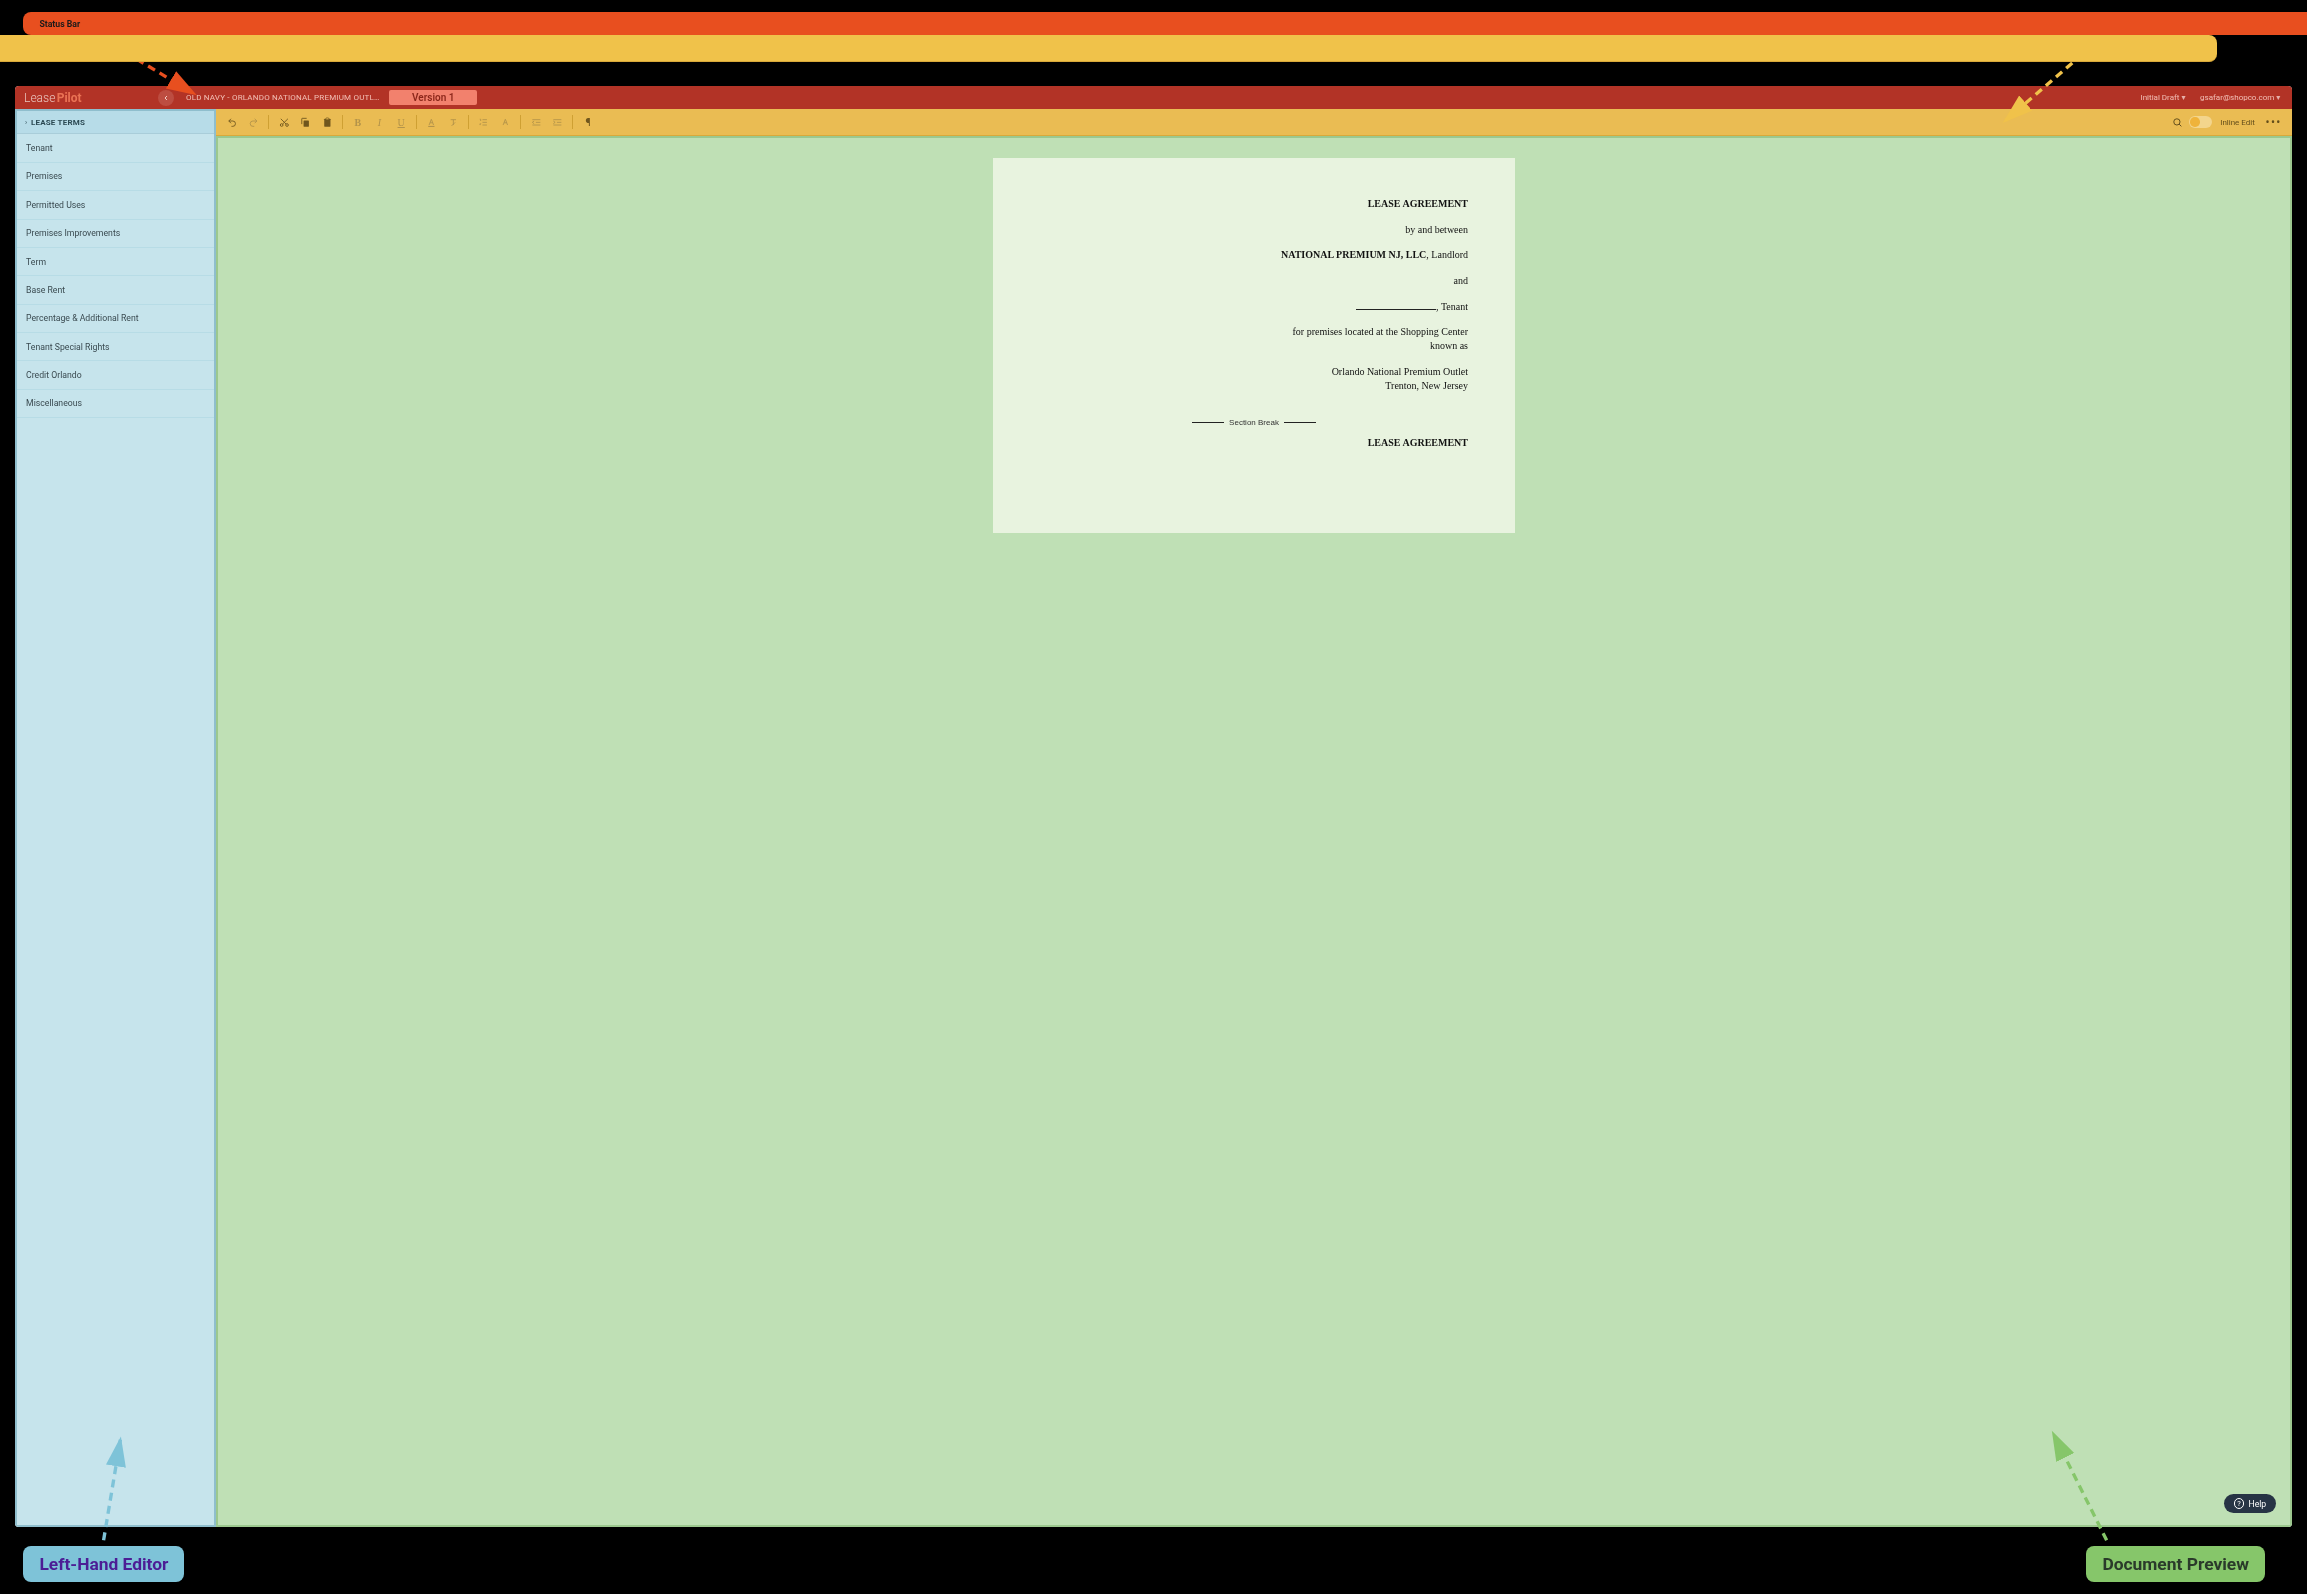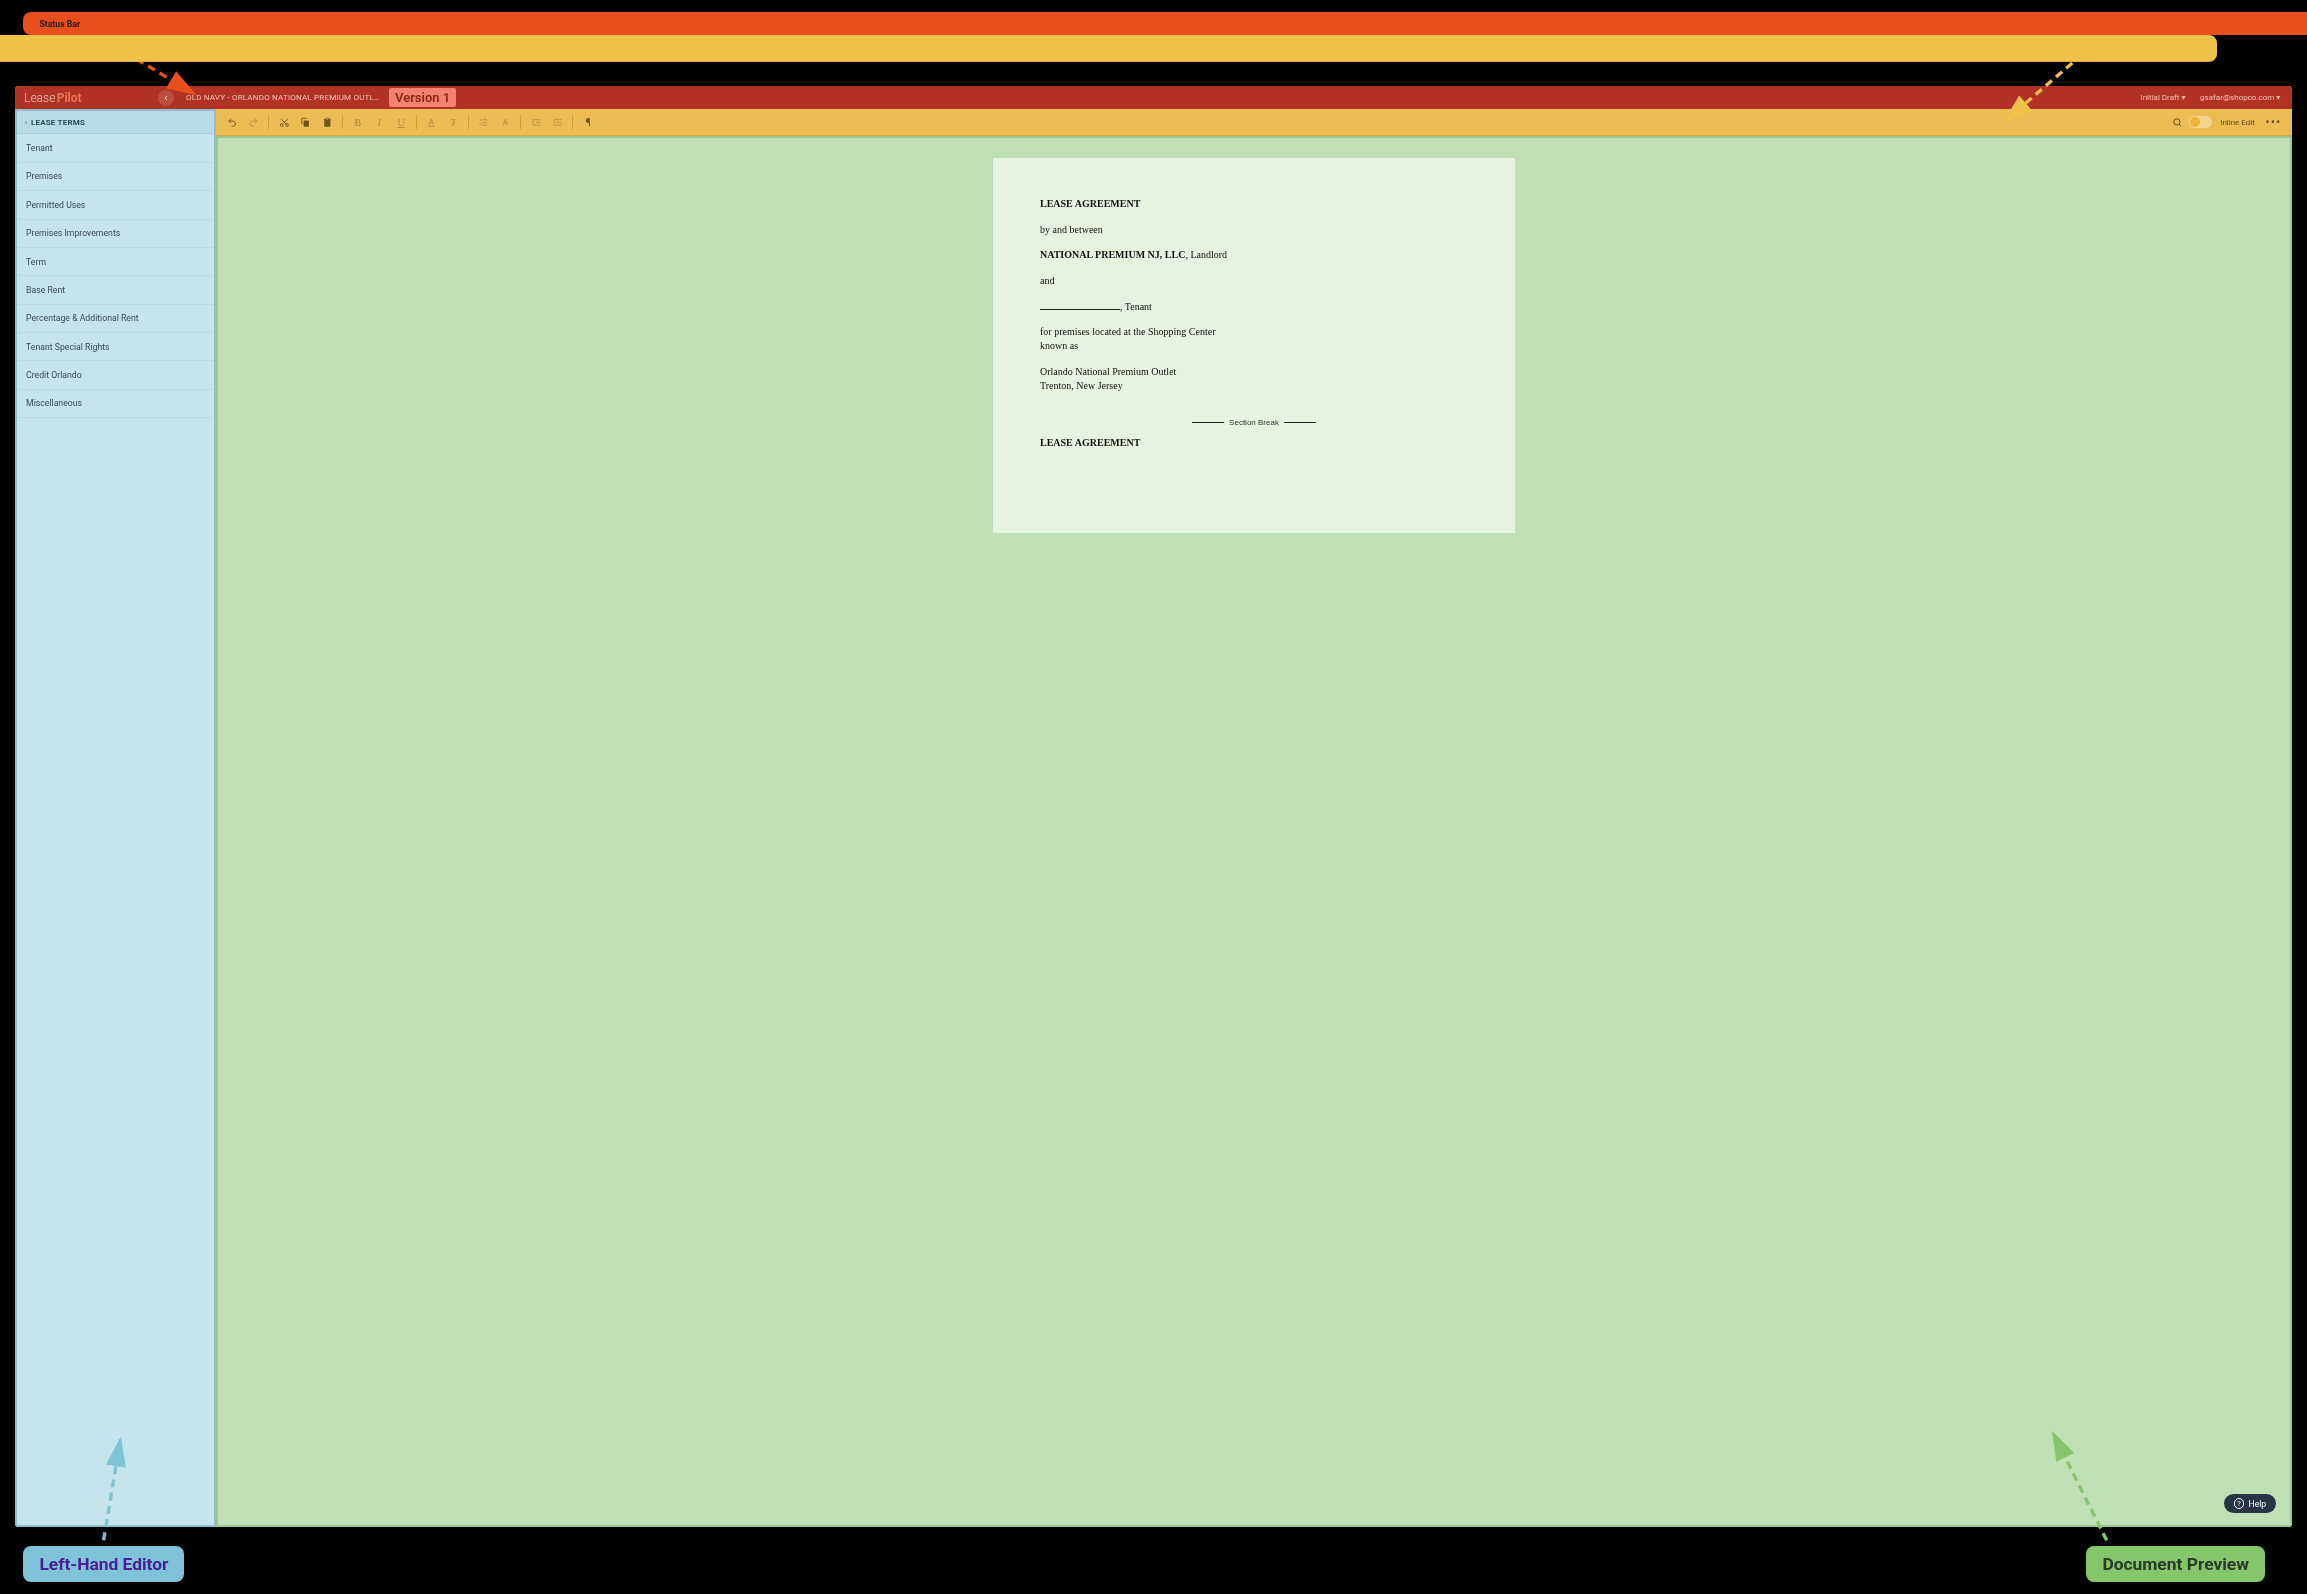--- a/index.html
+++ b/index.html
@@ -54,22 +54,22 @@
   .brand { display:flex; align-items:baseline; padding:0 9.4px; opacity:.9; font-size:12px; }
   .brand .lease { font-weight:300; color:#f0d6d0; }
   .brand .pilot { font-weight:700; color:#f17a5a; margin-left:1.3px; }
   .back-btn {
     width:16px; height:16px; border-radius:50%; background:rgba(255,255,255,0.15);
     display:flex; align-items:center; justify-content:center; margin:0 12px 0 67px;
     cursor:pointer;
   }
   .doc-title { color:#f3d0cc; letter-spacing:0.2px; font-size:8px; }
   .version-badge {
-    margin-left:9.4px; padding:2px 6px; border-radius:2px;
-    background:#f48a7b; color:#7a1f18; font-size:13px; font-weight:600;
+    margin-left:9.4px; padding:2px 23px; border-radius:2px;
+    background:#f48a7b; color:#7a1f18; font-size:10px; font-weight:600;
   }
   .status-spacer { flex:1; }
   .status-right { display:flex; align-items:center; gap:14.7px; padding-right:12px; color:#f3d0cc; font-size:8px; }
   .status-right .dd::after { content:" \25BE"; opacity:.8; }
 
   
   .body { flex:1; display:flex; min-height:0; }
 
   
   .left {
@@ -128,21 +128,21 @@
   .preview {
     flex:1; background:#bfe0b5; border:2.7px solid #9cc88e;
     padding:20px 20px 0; overflow:auto; position:relative;
   }
   .page {
     width: 522px; max-width:100%; margin:0 auto; background:#e8f3df;
     padding:40px 47px 20px; position:relative;
     font-family: "Times New Roman", Georgia, serif; color:#111; font-size:10px;
     min-height:375px;
   }
-  .page .center { text-align:left; margin:0 auto; }
+  .page .center { text-align:right; margin:0 auto; }
   .page h1 { font-size:10px; font-weight:700; margin-bottom:14.7px; }
   .page .line { margin-bottom:14.7px; }
   .page .blank { display:inline-block; border-bottom:0.7px solid #222; width:80px; vertical-align:baseline; }
   .sec-break {
     text-align:center; font-size:8px; color:#333; font-family: -apple-system, sans-serif;
     margin-top:27px;
   }
   .sec-break::before, .sec-break::after {
     content:""; display:inline-block; width:32px; border-top:0.7px solid #222;
     vertical-align:middle; margin:0 5.4px;

